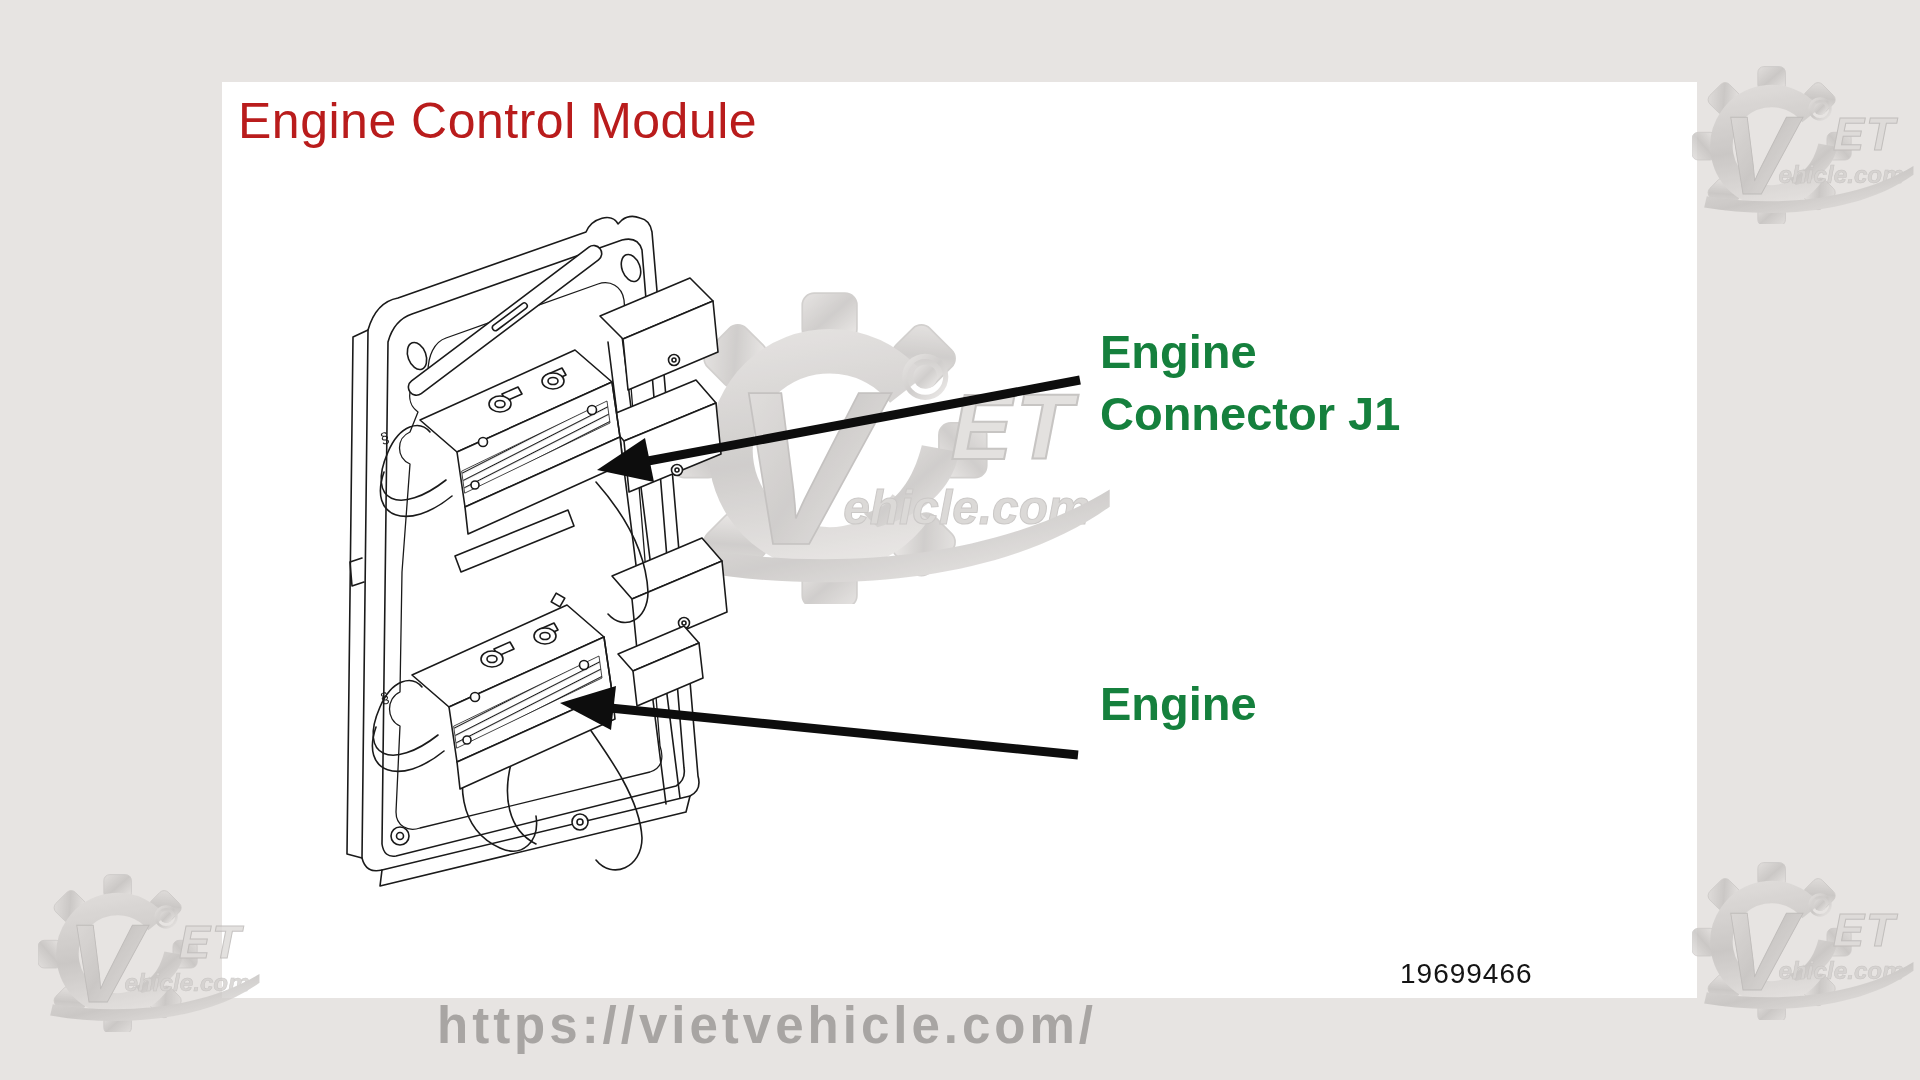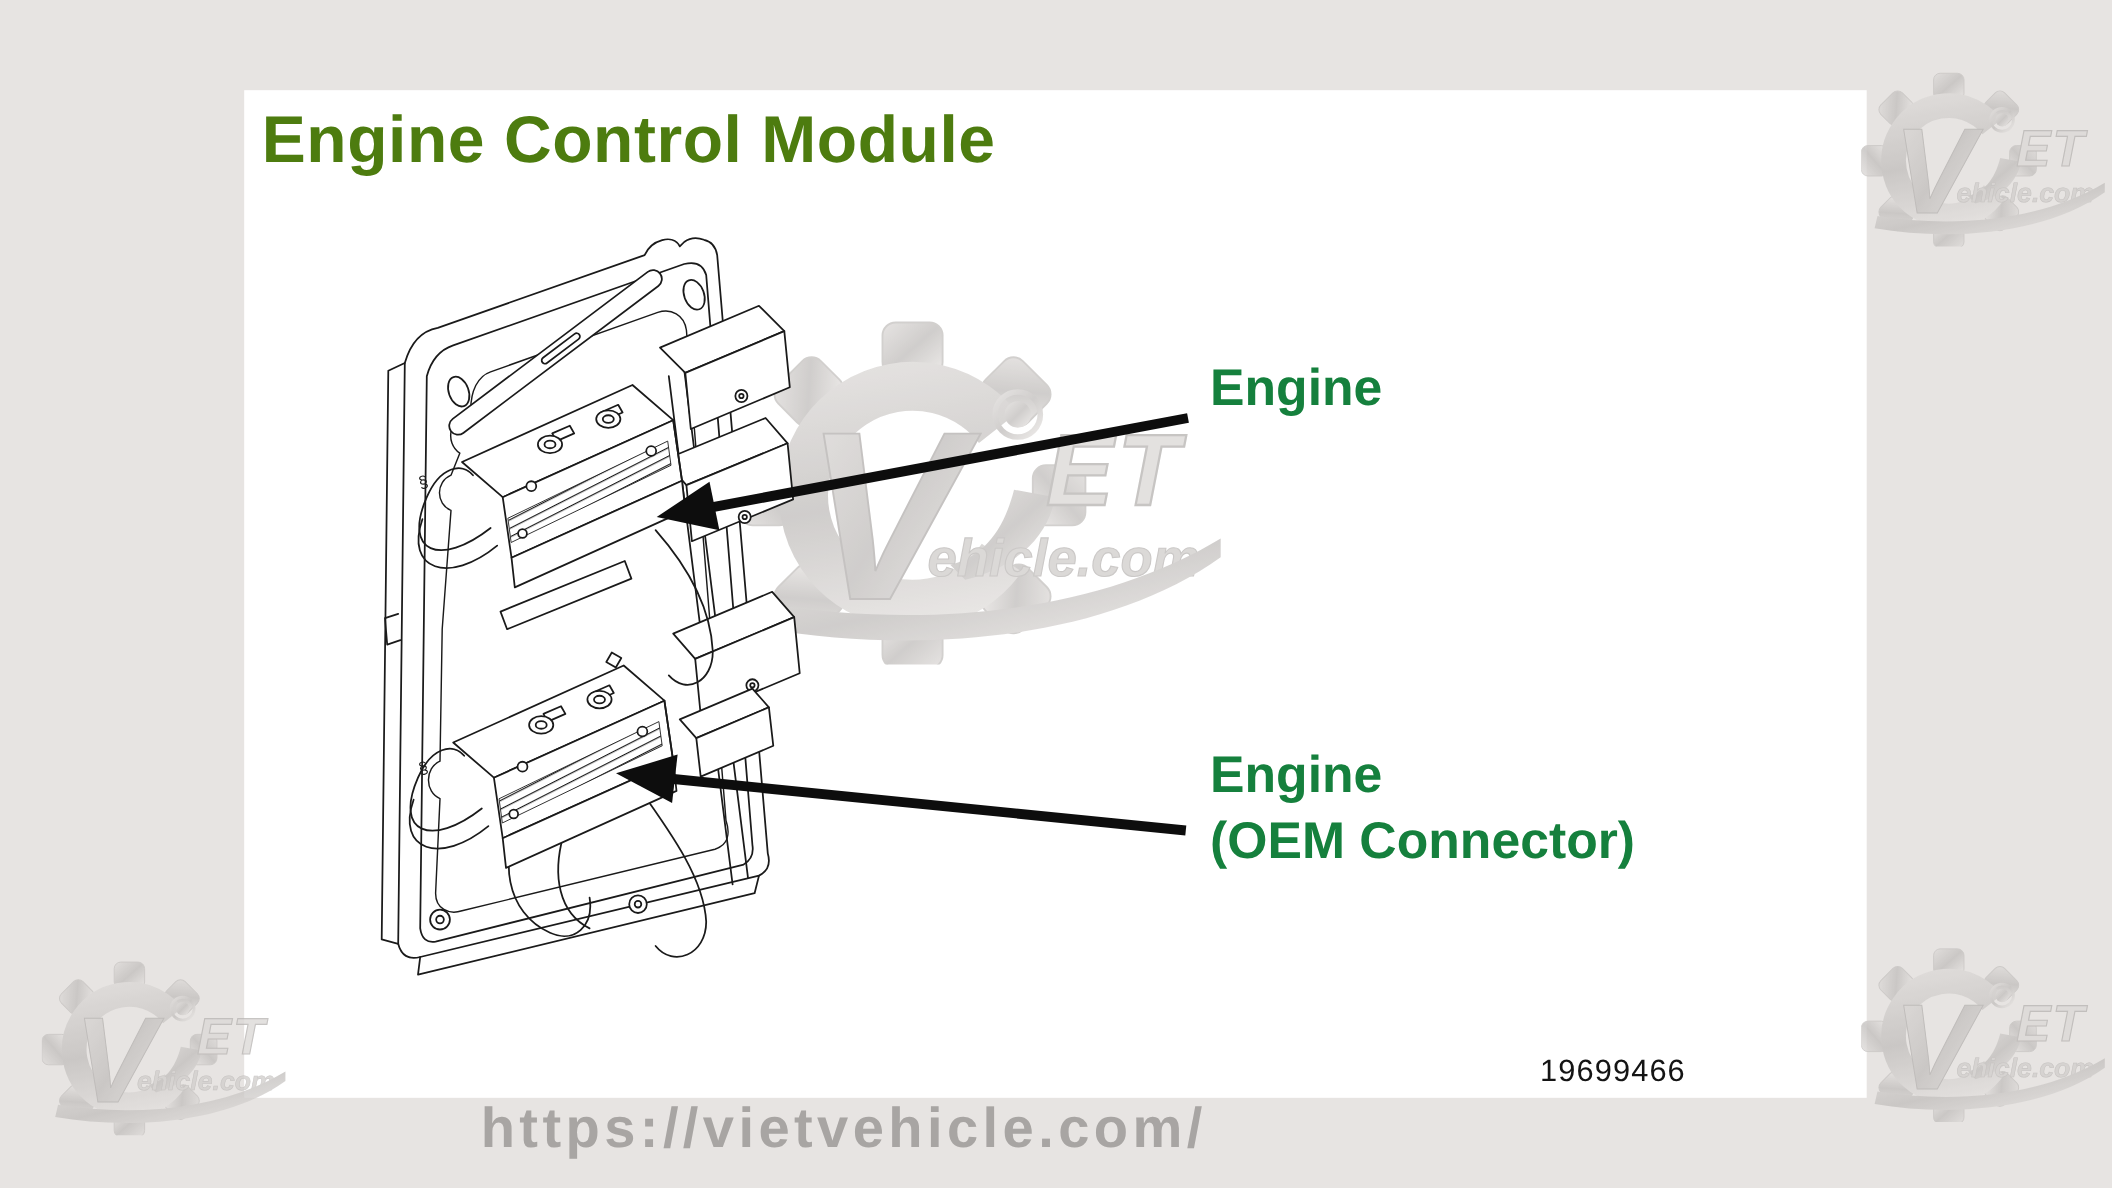--- a/index.html
+++ b/index.html
@@ -7,21 +7,21 @@
     width:1920px;height:1080px;position:relative;overflow:hidden;
     background:#e7e4e2;
     font-family:"Liberation Sans",sans-serif;
   }
   .panel{position:absolute;left:222px;top:82px;width:1475px;height:916px;background:#ffffff;z-index:1}
   .wm{position:absolute;z-index:2;opacity:.78;pointer-events:none}
   #diagram{position:absolute;left:250px;top:180px;z-index:3}
   #arrows{position:absolute;left:540px;top:320px;z-index:4}
   .title{
     position:absolute;left:238px;top:92px;z-index:4;
-    font-size:60px;font-weight:bold;color:#4d7c0f;letter-spacing:.5px;white-space:nowrap;
+    font-size:50px;font-weight:normal;color:#b91c1c;letter-spacing:.5px;white-space:nowrap;
   }
   .callout{position:absolute;z-index:4;font-size:47px;font-weight:bold;color:#15803d;white-space:nowrap}
   #callout-j1{left:1100px;top:321px;line-height:62px}
   #callout-j2{left:1100px;top:674px;line-height:60px}
   .fignum{
     position:absolute;left:1400px;top:958px;width:272px;z-index:4;
     text-align:left;font-size:28px;color:#141414;letter-spacing:1px;
   }
   .urlbanner{
     position:absolute;left:437px;top:996px;z-index:4;
@@ -171,22 +171,22 @@
   <g fill="#0d0d0d" stroke="none">
     <line x1="538" y1="435" x2="70" y2="388" stroke="#0d0d0d" stroke-width="9"></line>
     <polygon points="20,383 76,366 71,410"></polygon>
   </g>
 </svg>
 
 <div class="title">Engine Control Module</div>
 
 <div class="callout" id="callout-j1">
   <div>Engine</div>
+  <div>Connector J1</div>
 </div>
 
 <div class="callout" id="callout-j2">
   <div>Engine</div>
-  <div>(OEM Connector)</div>
 </div>
 
 <div class="fignum">19699466</div>
 
 <div class="urlbanner">https://vietvehicle.com/</div>
 
 </body></html>

